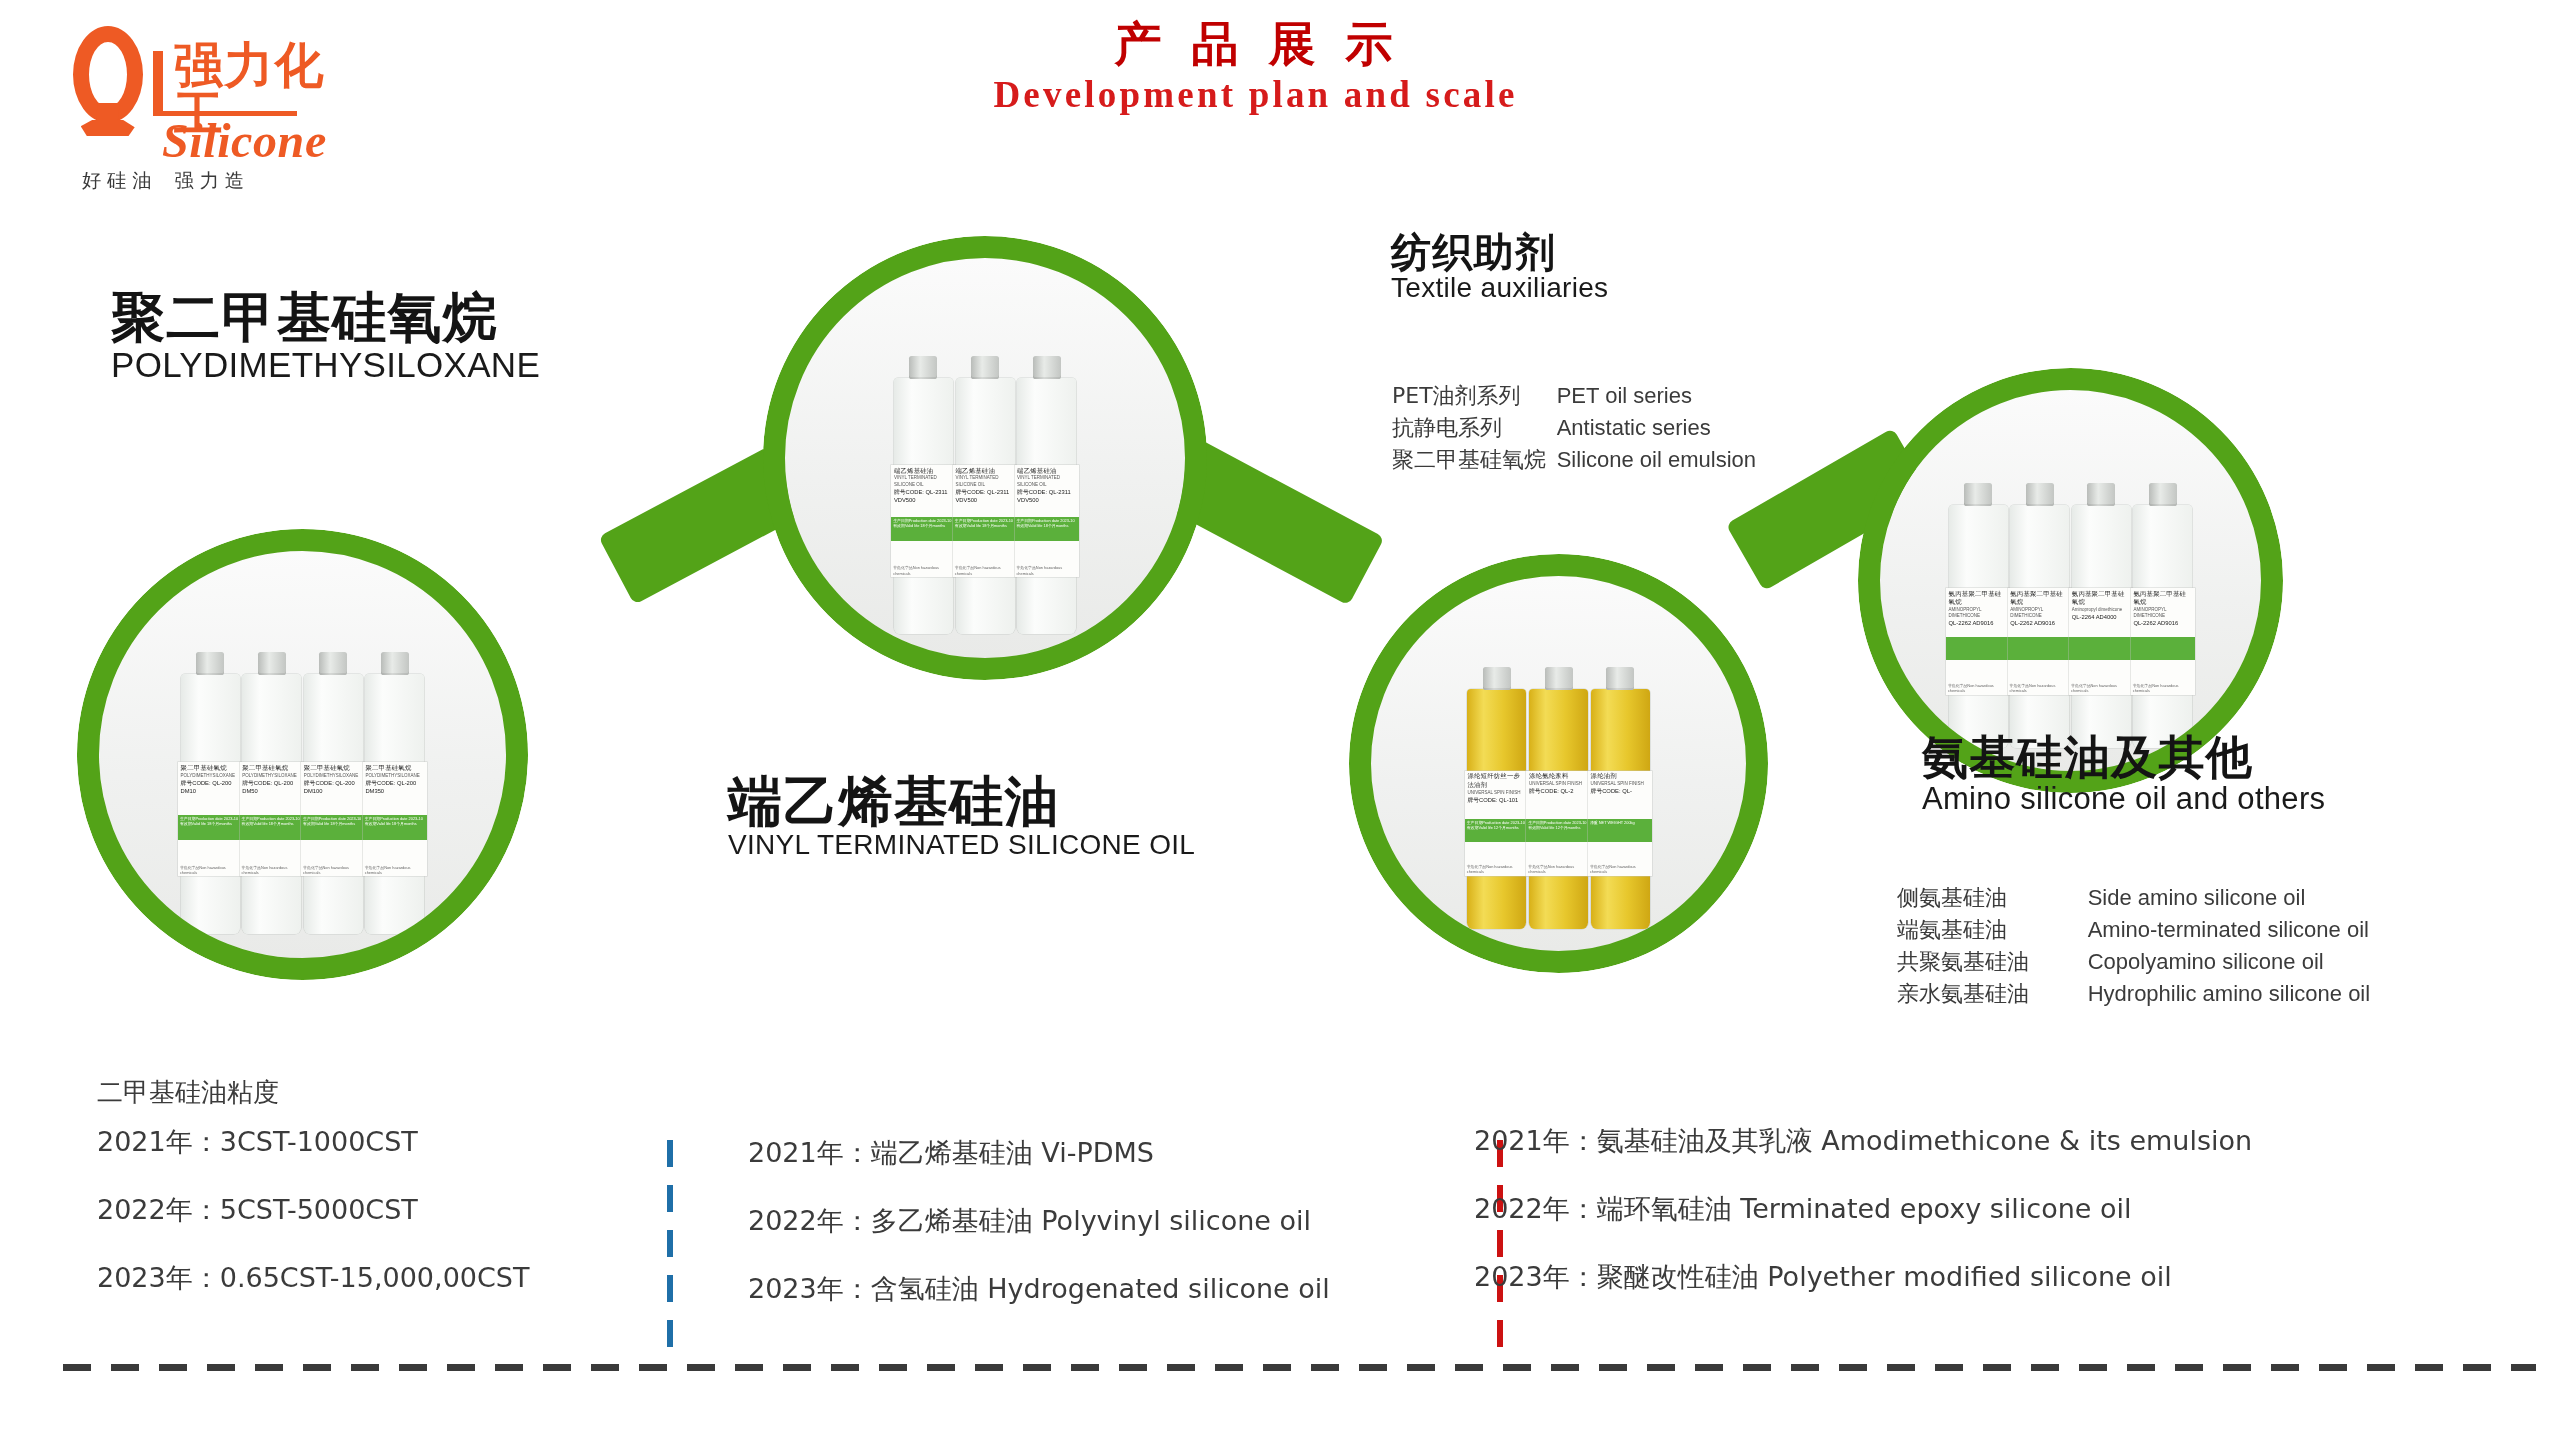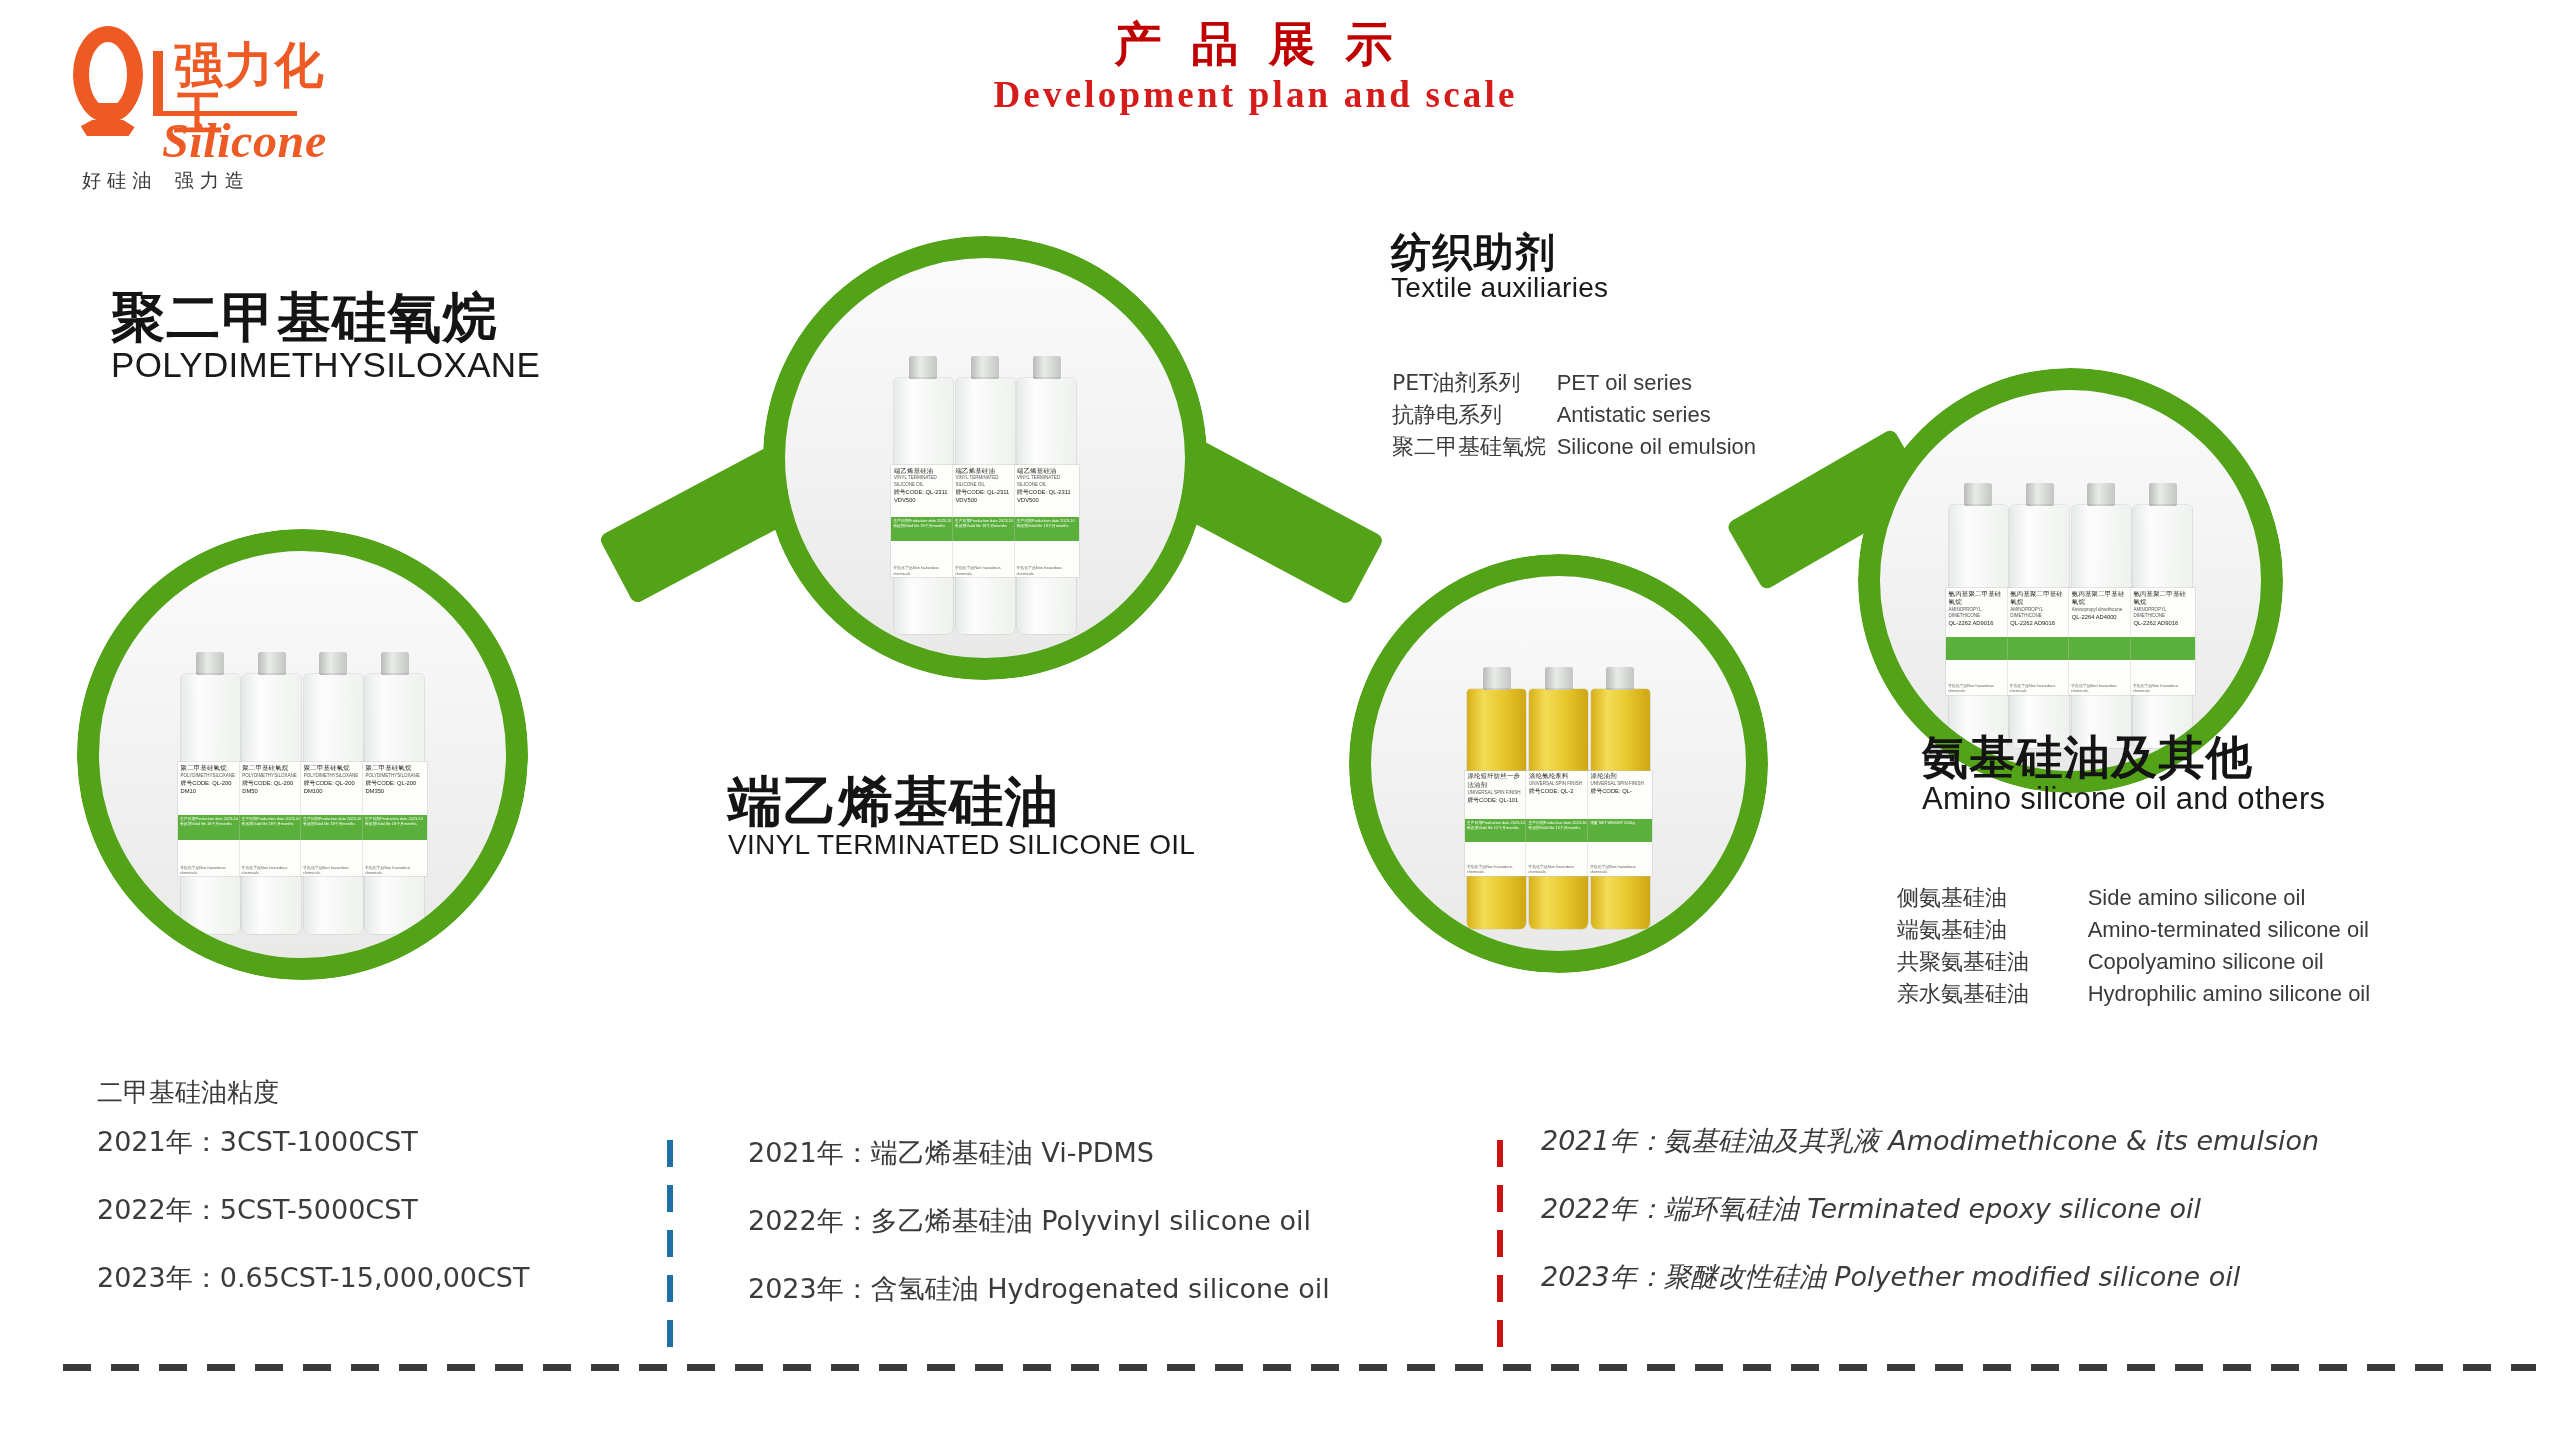--- a/index.html
+++ b/index.html
@@ -371,21 +371,21 @@
 
   <div class="lbl" style="left:728px;top:773px;">
     <div class="cn">端乙烯基硅油</div>
     <div class="en" style="font-size:28px;">VINYL TERMINATED SILICONE OIL</div>
   </div>
 
   <div class="lbl small" style="left:1391px;top:231px;">
     <div class="cn">纺织助剂</div>
     <div class="en">Textile auxiliaries</div>
   </div>
-  <div class="sublist" style="left:1392px;top:367px;">
+  <div class="sublist" style="left:1392px;top:380px;">
     <div class="row">
       <span class="c">PET油剂系列</span>
       <span class="e">PET oil series</span>
     </div>
     <div class="row">
       <span class="c">抗静电系列</span>
       <span class="e">Antistatic series</span>
     </div>
     <div class="row">
       <span class="c">聚二甲基硅氧烷</span>
@@ -440,21 +440,21 @@
     </div>
 
     <div class="vdiv" style="left:1497px;top:71px;">
       <i style="background:#cc1111"></i>
         <i style="background:#cc1111"></i>
         <i style="background:#cc1111"></i>
       <i style="background:#cc1111"></i>
         <i style="background:#cc1111"></i>
     </div>
 
-    <div class="col" style="left:1541px;top:58px;font-style:italic;">
+    <div class="col" style="left:1474px;top:58px;">
       <div class="item">2021年：氨基硅油及其乳液 Amodimethicone &amp; its emulsion</div>
       <div class="item">2022年：端环氧硅油 Terminated epoxy silicone oil</div>
       <div class="item">2023年：聚醚改性硅油 Polyether modified silicone oil</div>
     </div>
   </div>
 
   <div class="hdash"></div>
 
 </div>
 

